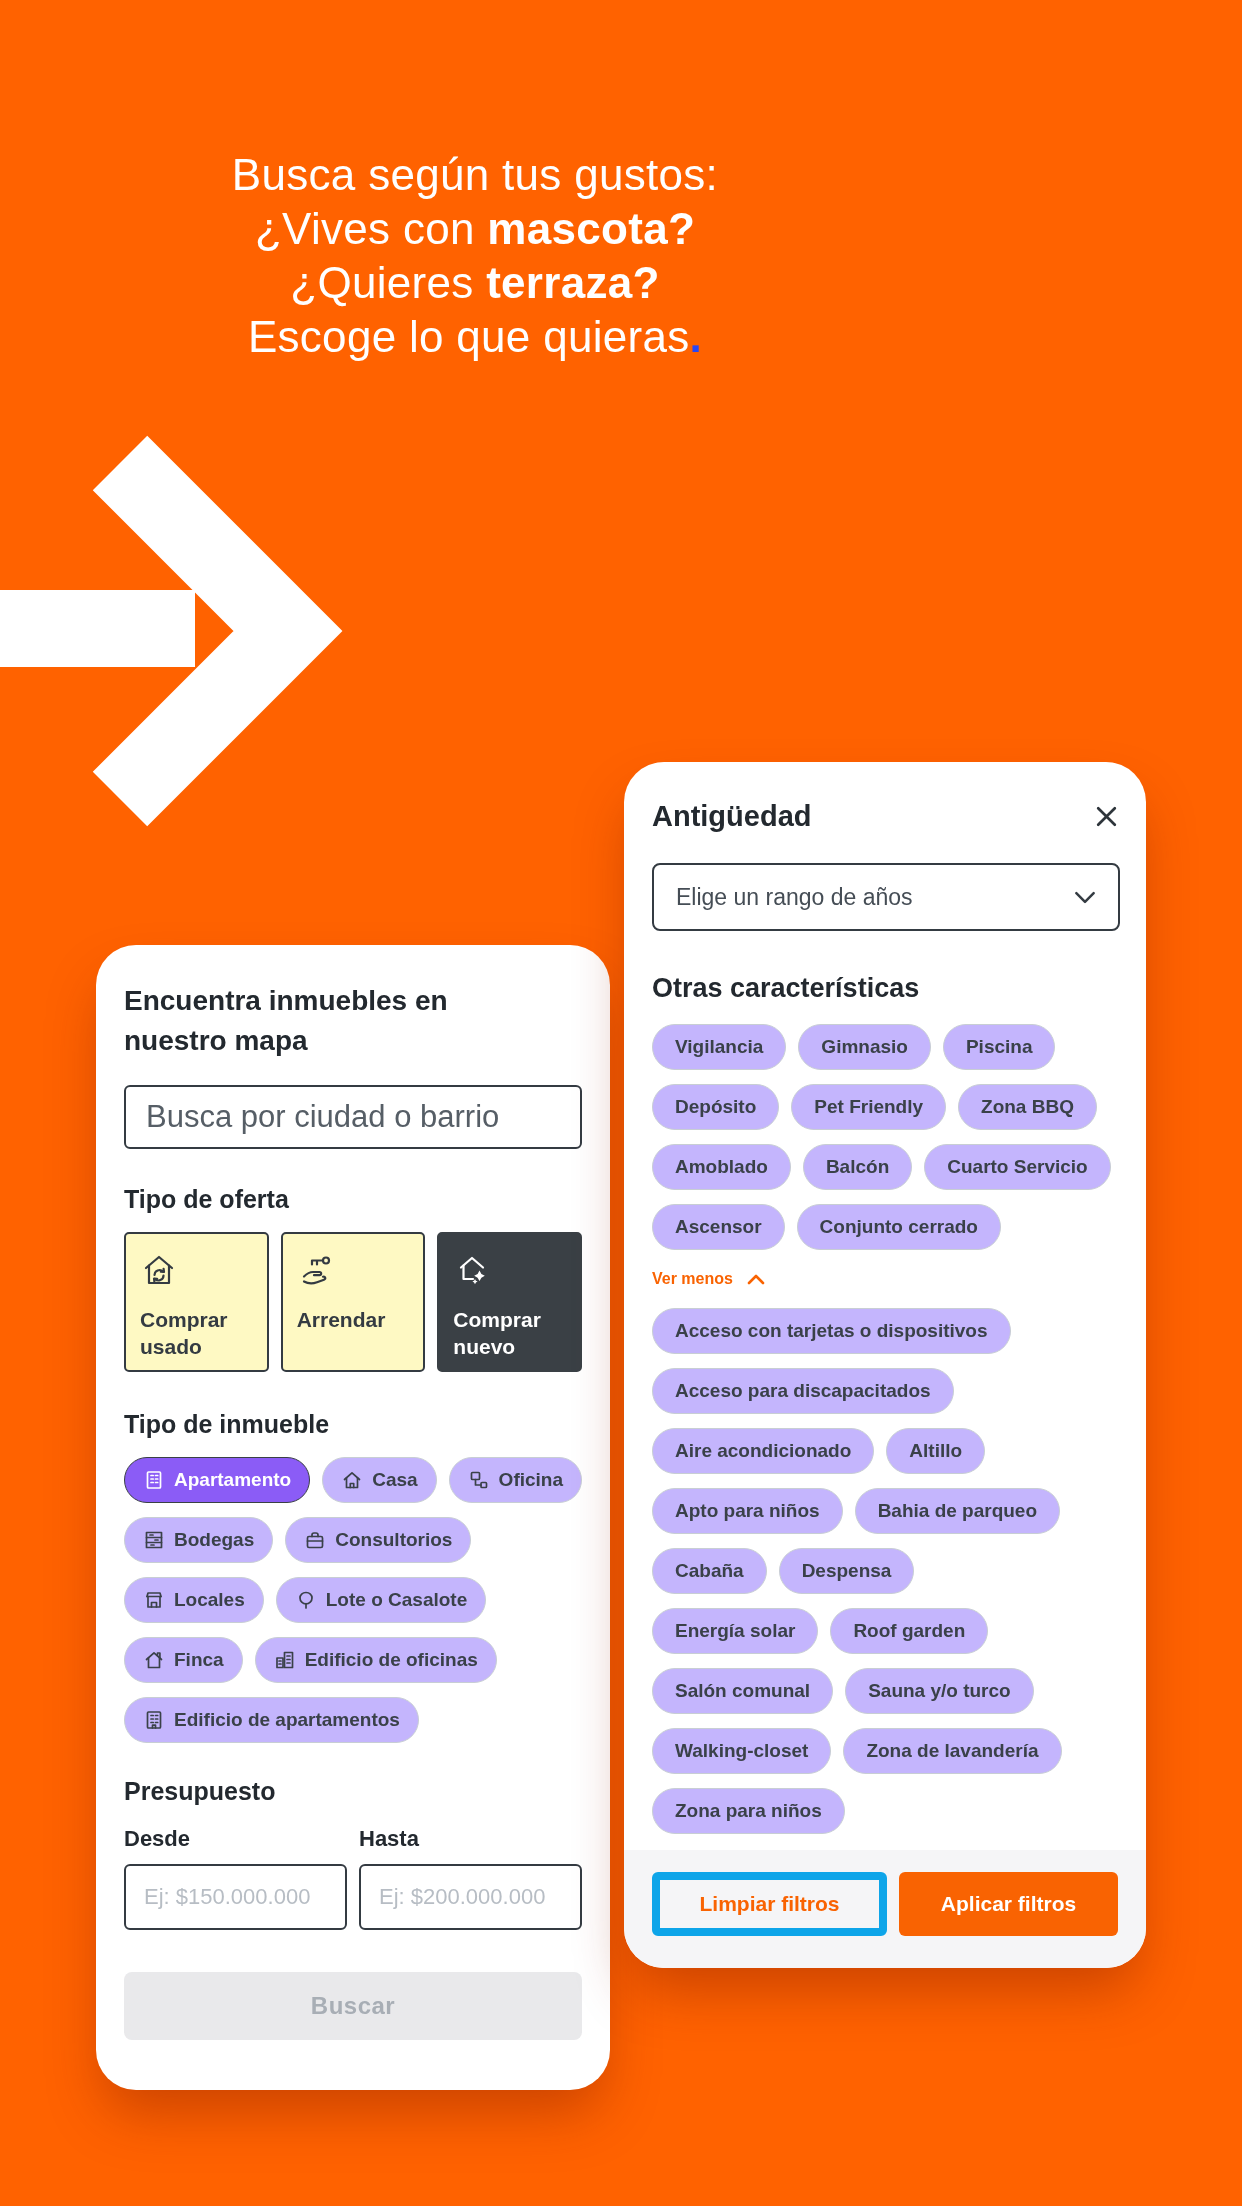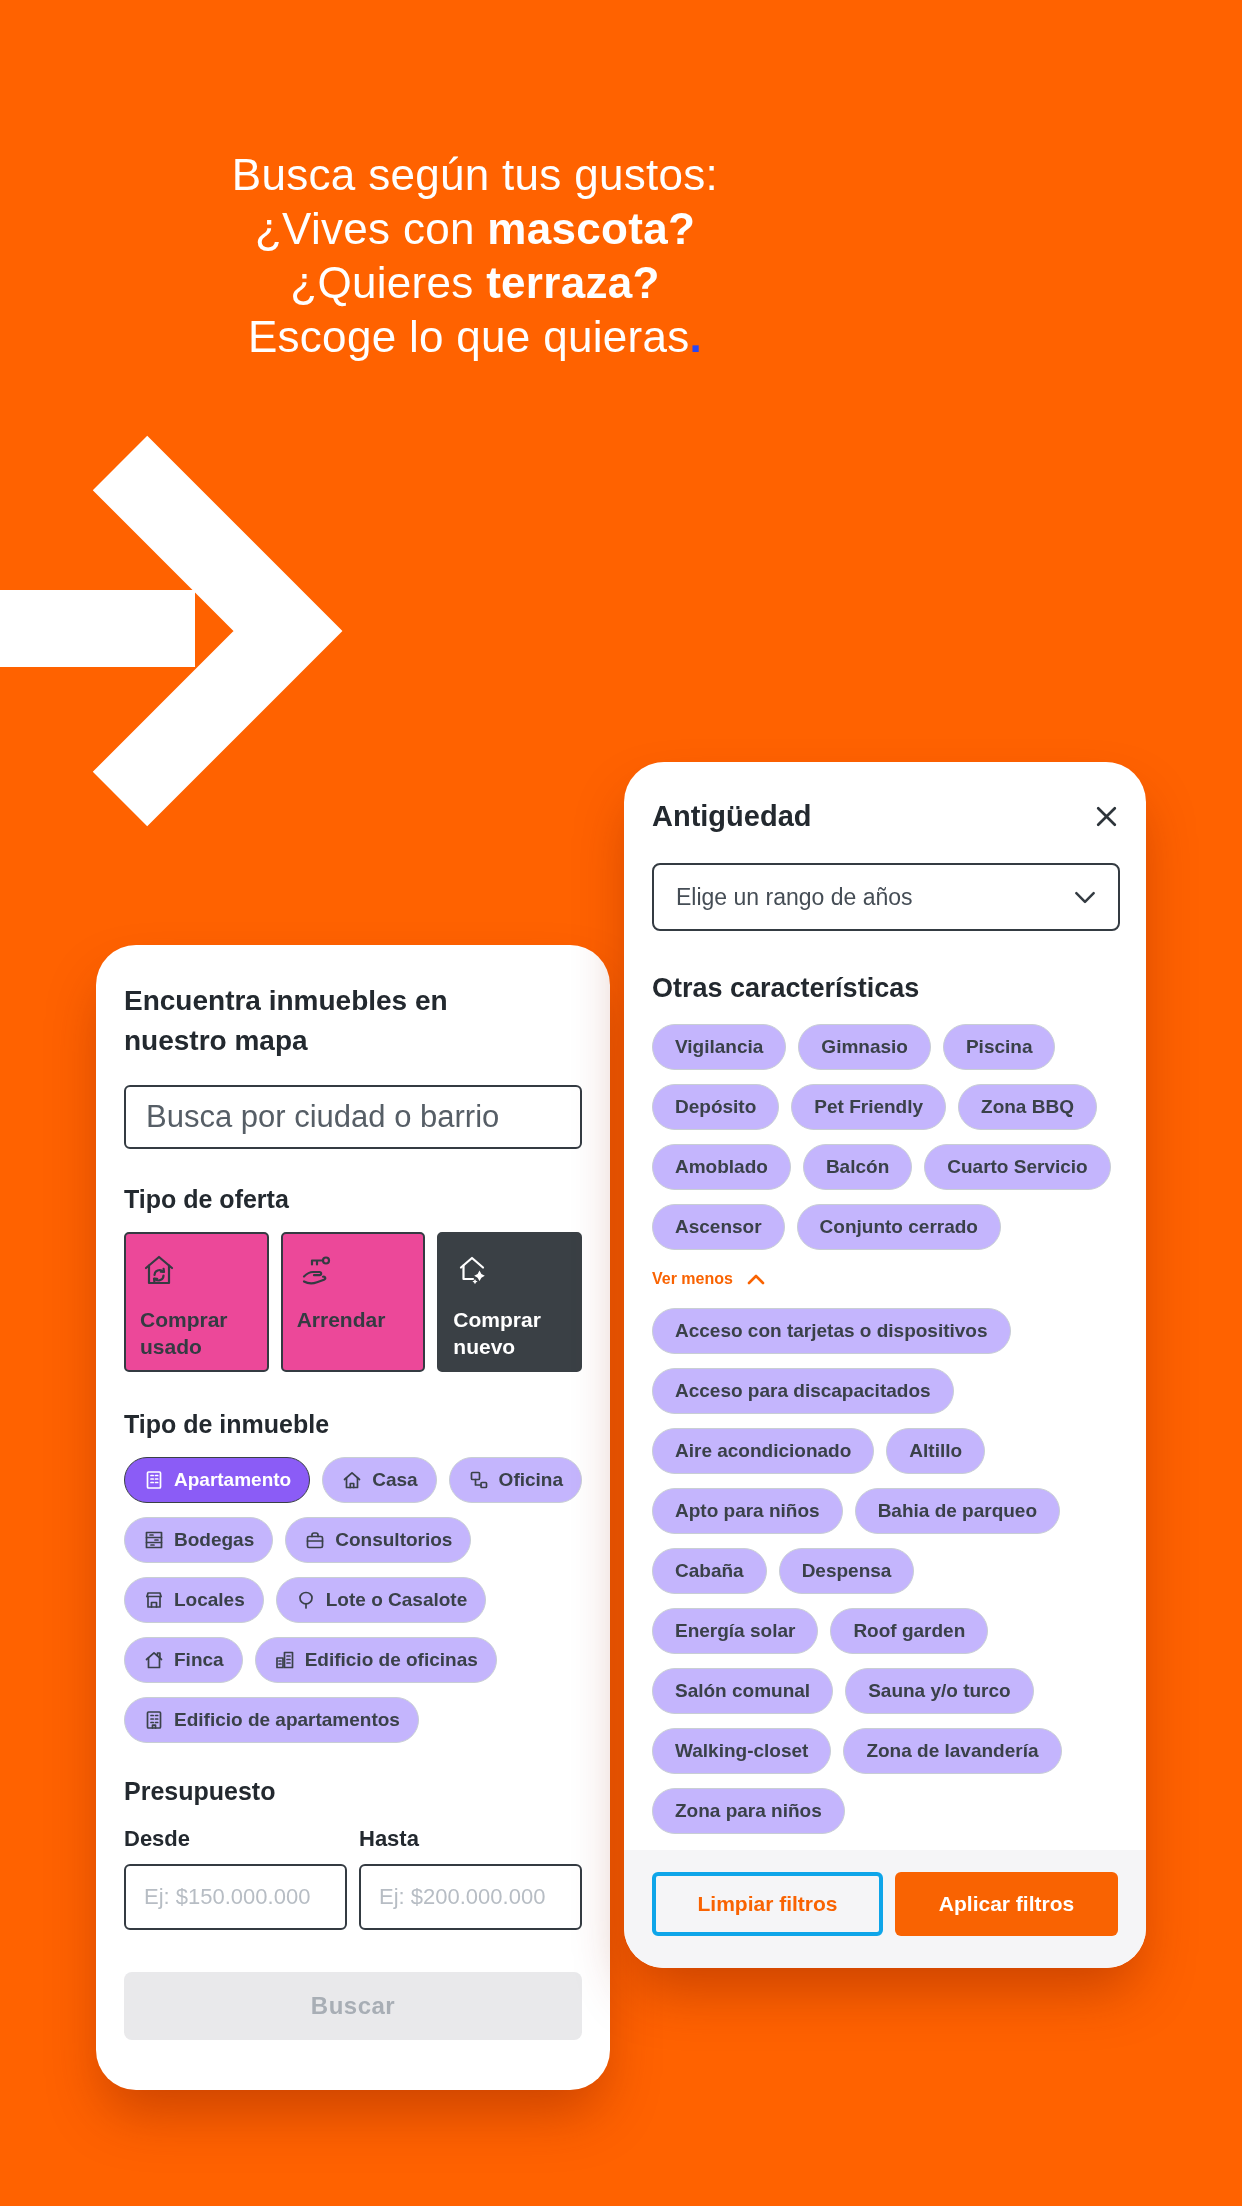--- a/index.html
+++ b/index.html
@@ -28,21 +28,21 @@
   .text-input{width:100%;height:64px;box-sizing:border-box;border:2px solid #343B42;border-radius:6px;
               padding:0 20px;font-size:31px;color:#343B42;background:#fff;outline:none;
               font-family:"Liberation Sans", sans-serif;}
   .text-input::placeholder{color:#565E66;opacity:1;}
   .budget-input{height:66px;font-size:22px;padding:12px 18px;}
   .budget-input::placeholder{color:#B7BDC4;}
 
   
   .offer-row{display:flex;gap:12px;margin-top:18px;}
   .offer-card{flex:1;height:140px;border:2px solid #343B42;border-radius:5px;box-sizing:border-box;
-              padding:18px 14px;background:#ec4899;color:#343B42;cursor:pointer;}
+              padding:18px 14px;background:#fef9c3;color:#343B42;cursor:pointer;}
   .offer-card.selected{background:#3A4045;border-color:#3A4045;color:#ffffff;}
   .offer-label{margin-top:12px;font-size:21px;line-height:27px;font-weight:700;}
 
   
   .chip-row{display:flex;gap:12px;margin-bottom:14px;flex-wrap:nowrap;}
   .chip{display:inline-flex;align-items:center;justify-content:center;gap:9px;height:46px;
         border:1.5px solid #C8CED4;border-radius:23px;background:#c4b5fd;color:#3A4149;
         font-size:19px;font-weight:700;white-space:nowrap;cursor:pointer;box-sizing:border-box;}
   .pchip{padding:0 18px;}
   .fchip{padding:0 22px;}
@@ -67,21 +67,21 @@
   .select-text{font-size:23px;color:#454D55;}
   .features-title{font-size:27px;font-weight:700;margin-top:42px;}
   .chips-group{margin-top:20px;}
   .link-row{display:flex;align-items:center;gap:14px;margin:20px 0 20px 0;color:#F96302;cursor:pointer;}
   .link-label{font-size:16px;font-weight:700;}
 
   .filters-footer{position:absolute;left:0;right:0;bottom:0;height:118px;background:#F5F5F7;
                   box-sizing:border-box;padding:22px 28px;display:flex;gap:12px;}
   .footer-btn{flex:1;height:64px;border-radius:6px;font-size:21px;font-weight:700;
               font-family:"Liberation Sans", sans-serif;cursor:pointer;}
-  .clear-btn{background:transparent;border:4px solid #0ea5e9;color:#F96302;}
+  .clear-btn{background:transparent;border:8px solid #0ea5e9;color:#F96302;}
   .apply-btn{background:#F96302;border:none;color:#ffffff;}
 </style>
 </head>
 <body>
 
 <div class="canvas">
 
   <div class="hero">
     <div>Busca según tus gustos:</div>
     <div><span>¿Vives con </span><b>mascota?</b></div>

